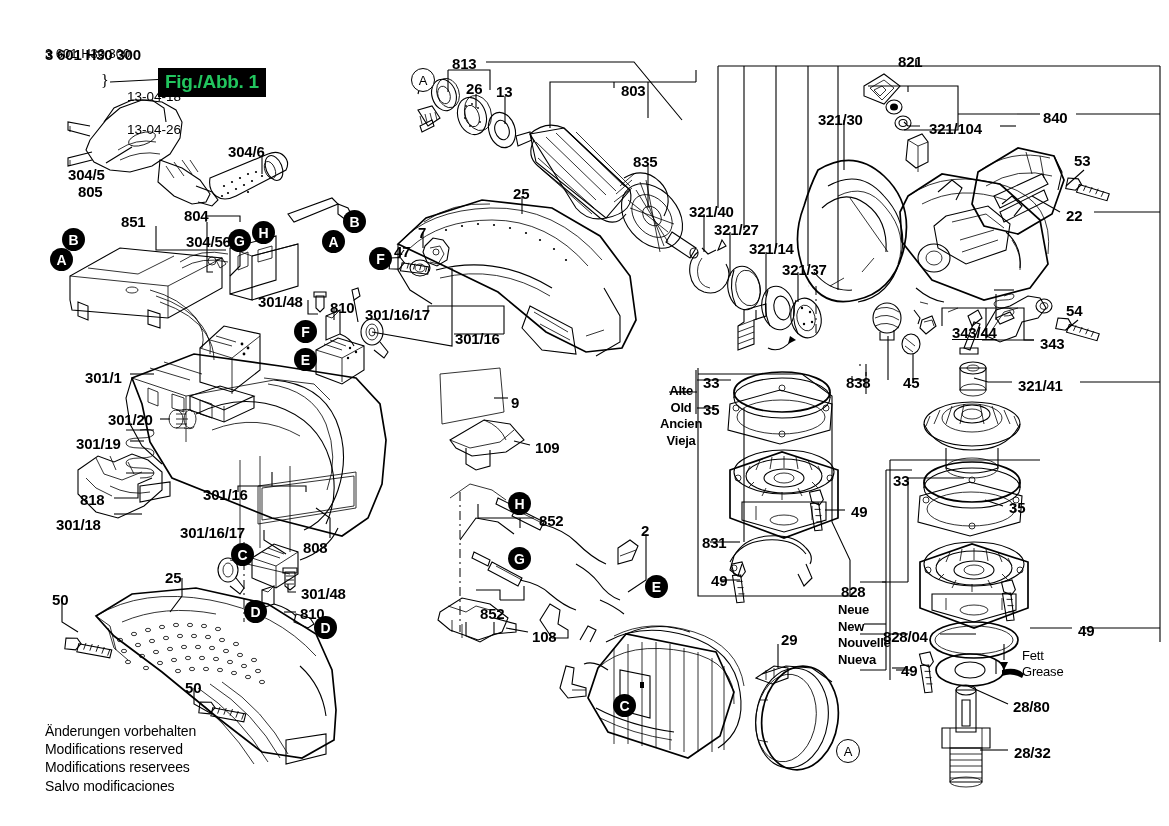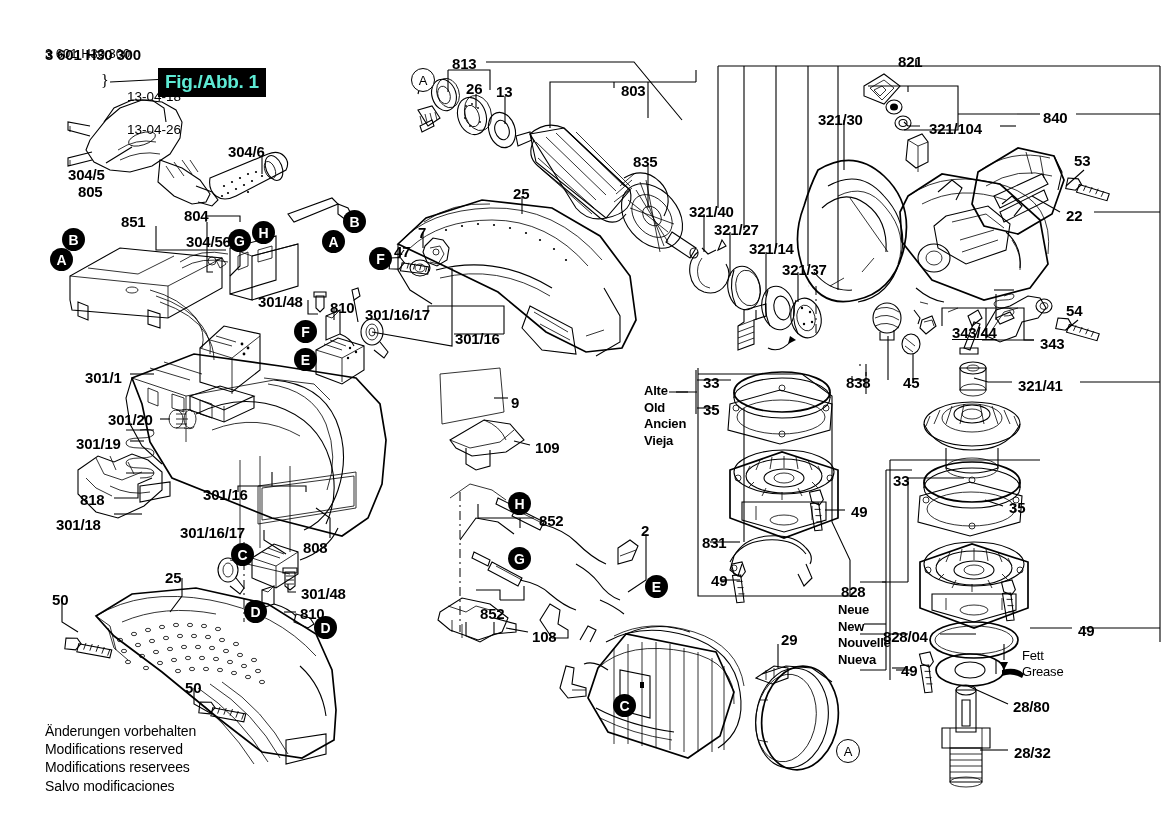--- a/index.html
+++ b/index.html
@@ -23,21 +23,21 @@
     font-size:15px;
     letter-spacing:-0.2px;
   }
   .lbl.code{font-size:13px;font-weight:normal;letter-spacing:0px;}
   .lbl.note{font-size:14px;font-weight:normal;line-height:1.3;letter-spacing:-0.1px;}
   .lbl.lang{font-size:13px;font-weight:bold;line-height:1.28;}
   .lbl.grease{font-size:13px;font-weight:normal;line-height:1.25;}
 
   .figbox{
     position:absolute;
-    background:#000;color:#5eead4;
+    background:#000;color:#22c55e;
     font-weight:bold;font-size:19px;
     padding:3px 7px 4px 7px;
     letter-spacing:-0.3px;
     font-family:"Liberation Sans", sans-serif;
   }
   .stand{
     position:absolute;font-size:13.5px;font-weight:normal;
     line-height:1.22;white-space:pre;
   }
   .strike{position:absolute;height:1.4px;background:#000;}
@@ -867,21 +867,21 @@
 
   <div class="figbox" style="left:158px;top:68px;">Fig./Abb. 1</div>
 
   <div class="lbl note" style="left:45px;top:722px;">
     <div>Änderungen vorbehalten</div>
     <div>Modifications reserved</div>
     <div>Modifications reservees</div>
     <div>Salvo modificaciones</div>
   </div>
 
-  <div class="lbl lang" style="left:644px;top:383px;">
+  <div class="lbl lang" style="left:660px;top:383px;text-align:center;">
     <div>Alte</div>
     <div>Old</div>
     <div>Ancien</div>
     <div>Vieja</div>
   </div>
 
   <div class="lbl lang" style="left:838px;top:602px;">
     <div>Neue</div>
     <div>New</div>
     <div>Nouvelle</div>

